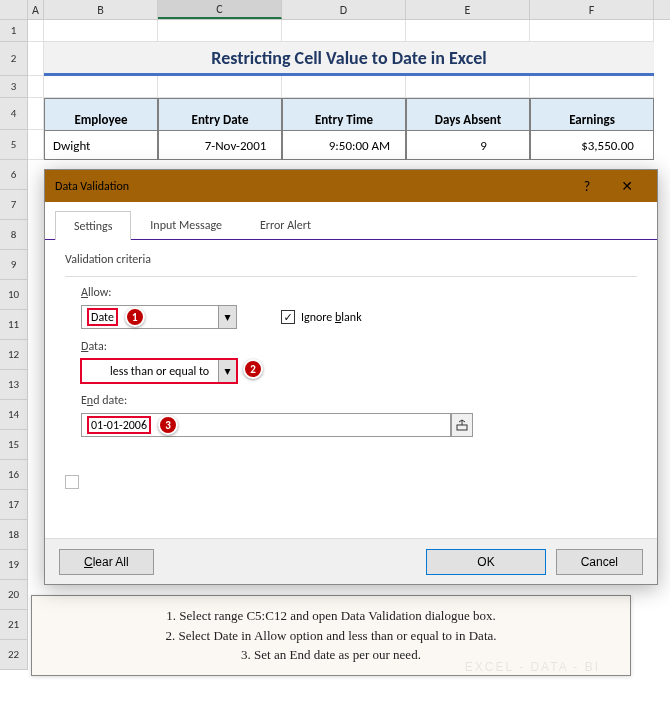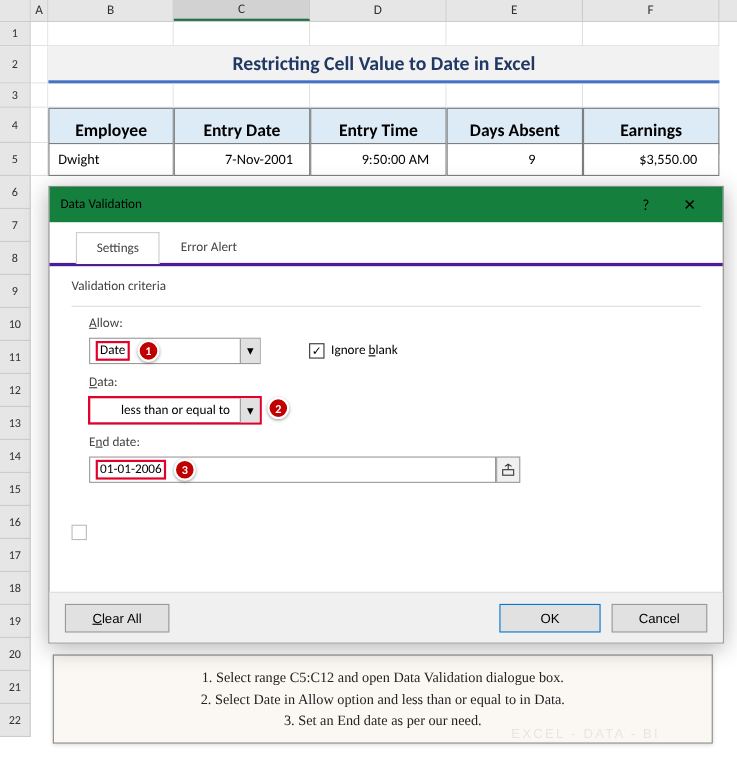--- a/index.html
+++ b/index.html
@@ -13,33 +13,33 @@
     .row-headers { position: absolute; left: 0; top: 20px; width: 28px; }
     .row-header { height: 30px; background: #e6e6e6; border-right: 1px solid #ccc; border-bottom: 1px solid #ccc; display: flex; align-items: center; justify-content: center; color: #333; font-size: 11px; }
     .row-header.tall { height: 34px; }
     
     .grid-area { position: absolute; left: 28px; top: 20px; right: 0; }
     .row { display: flex; height: 30px; }
     .cell { border-right: 1px solid #e0e0e0; border-bottom: 1px solid #e0e0e0; background: #fff; }
     
     .title-cell { display: flex; align-items: center; justify-content: center; font-weight: bold; font-size: 18px; color: #203864; background: #f2f2f2; border-bottom: 3px solid #4472c4; height: 34px; }
     
-    .tbl-header { background: #ddebf7; font-weight: bold; display: flex; align-items: center; justify-content: center; font-size: 16px; border: 1px solid #7f7f7f; height: 42px; }
+    .tbl-header { background: #ddebf7; font-weight: bold; display: flex; align-items: center; justify-content: center; font-size: 13px; border: 1px solid #7f7f7f; height: 42px; }
     .tbl-cell { display: flex; align-items: center; justify-content: center; font-size: 13px; border: 1px solid #7f7f7f; height: 30px; background: #fff; padding-left: 31px; }
     
     
     .c-a { width: 16px; } .c-b { width: 114px; } .c-c { width: 124px; } .c-d { width: 124px; } .c-e { width: 124px; } .c-f { width: 124px; }
     
     
     .dialog { position: absolute; left: 44px; top: 169px; width: 614px; height: 416px; background: #fff; border: 1px solid #888; box-shadow: 0 4px 20px rgba(0,0,0,0.3); z-index: 100; }
-    .dialog-titlebar { height: 32px; display: flex; align-items: center; padding: 0 10px; background: #15803d; }
+    .dialog-titlebar { height: 32px; display: flex; align-items: center; padding: 0 10px; background: #a16207; }
     .dialog-title { flex: 1; font-size: 12px; color: #000; }
     .dialog-btn { width: 40px; height: 28px; display: flex; align-items: center; justify-content: center; font-size: 14px; cursor: pointer; }
     
-    .tabs { display: flex; padding: 8px 24px 0; border-bottom: 3px solid #4c1d95; gap: 0; align-items: center; }
+    .tabs { display: flex; padding: 8px 10px 0; border-bottom: 1px solid #4c1d95; gap: 0; align-items: center; }
     .tab { padding: 7px 18px; font-size: 12px; color: #444; cursor: pointer; border: 1px solid transparent; border-bottom: none; position: relative; }
     .tab.active { border-color: #ccc; background: #fff; top: 1px; }
     
     .dialog-body { padding: 12px 20px; position: relative; }
     .fieldset-label { font-size: 12px; color: #444; margin-bottom: 10px; }
     .form-row { margin: 6px 0 10px 16px; display: flex; }
     .form-label { display: block; font-size: 12px; color: #444; margin: 8px 0 4px 16px; }
     
     .select-box { width: 156px; height: 24px; border: 1px solid #999; background: #fff; display: flex; align-items: center; padding: 0 6px; font-size: 12px; position: relative; }
     .select-arrow { position: absolute; right: 0; top: 0; width: 18px; height: 100%; background: #e1e1e1; display: flex; align-items: center; justify-content: center; border-left: 1px solid #999; }
@@ -53,21 +53,21 @@
     
     .red-box { outline: 2.5px solid #e4002b; outline-offset: -1px; padding-left: 28px; }
     .callout-num { width: 20px; height: 20px; border-radius: 50%; background: #c00000; color: #fff; border: 2px solid #fff; display: flex; align-items: center; justify-content: center; font-weight: bold; font-size: 11px; box-shadow: 0 1px 3px rgba(0,0,0,0.4); }
     
     .dialog-footer { position: absolute; bottom: 0; left: 0; right: 0; height: 46px; background: #f0f0f0; border-top: 1px solid #ddd; display: flex; align-items: center; padding: 0 14px; gap: 10px; }
     .dlg-btn { padding: 5px 24px; font-size: 12px; border: 1px solid #999; background: #e1e1e1; cursor: pointer; }
     .dlg-btn.primary { border: 1px solid #0078d4; background: #e1e1e1; }
     .spacer { flex: 1; }
     
     
-    .instructions { position: absolute; left: 48px; top: 595px; width: 600px; border: 1px solid #888; background: #fbf8f4; padding: 10px 14px; font-family: 'Comic Sans MS', cursive; font-size: 13px; color: #222; text-align: center; line-height: 1.5; box-shadow: 0 1px 4px rgba(0,0,0,0.15); }
+    .instructions { position: absolute; left: 31px; top: 595px; width: 600px; border: 1px solid #888; background: #fbf8f4; padding: 10px 14px; font-family: 'Comic Sans MS', cursive; font-size: 13px; color: #222; text-align: center; line-height: 1.5; box-shadow: 0 1px 4px rgba(0,0,0,0.15); }
     
     .watermark { position: absolute; right: 70px; top: 660px; font-size: 12px; color: rgba(0,0,0,0.08); font-family: Arial; letter-spacing: 2px; z-index: 200; }
     
     hr.fieldset-line { border: none; border-top: 1px solid #ddd; margin: 0 0 8px 0; }
     .underline { text-decoration: underline; }
   </style>
 </head>
 <body>
 
 <div class="sheet">
@@ -148,20 +148,21 @@
 
 <div class="dialog">
   <div class="dialog-titlebar">
     <div class="dialog-title">Data Validation</div>
     <div class="dialog-btn">?</div>
     <div class="dialog-btn">✕</div>
   </div>
 
   <div class="tabs">
     <div class="tab active">Settings</div>
+    <div class="tab">Input Message</div>
     <div class="tab">Error Alert</div>
   </div>
 
   <div class="dialog-body">
     <div class="fieldset-label">Validation criteria</div>
     <hr class="fieldset-line">
 
     <div class="form-label"><span class="underline">A</span><span>llow:</span></div>
     <div class="form-row">
       <div class="select-box">
@@ -199,21 +200,21 @@
     </div>
 
     <div class="checkbox-row" style="margin:38px 0 0 0; color:#aaa">
       <div class="chk disabled"></div>
     </div>
   </div>
 
   <div class="dialog-footer">
     <button class="dlg-btn"><span class="underline">C</span>lear All</button>
     <div class="spacer"></div>
-    <button class="dlg-btn primary" style="padding:5px 36px">OK</button>
+    <button class="dlg-btn primary" style="padding:5px 50px">OK</button>
     <button class="dlg-btn">Cancel</button>
   </div>
 </div>
 
 <div class="instructions">
   <div>1. Select range C5:C12 and open Data Validation dialogue box.</div>
   <div>2. Select Date in Allow option and less than or equal to in Data.</div>
   <div>3. Set an End date as per our need.</div>
 </div>
 

